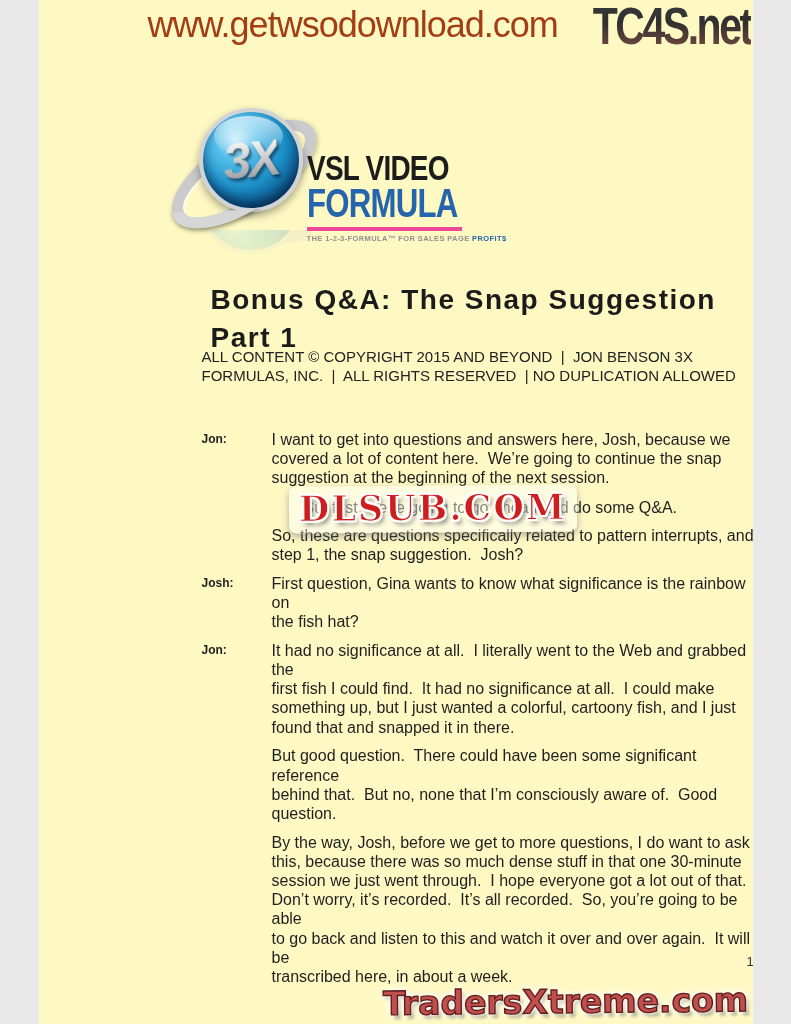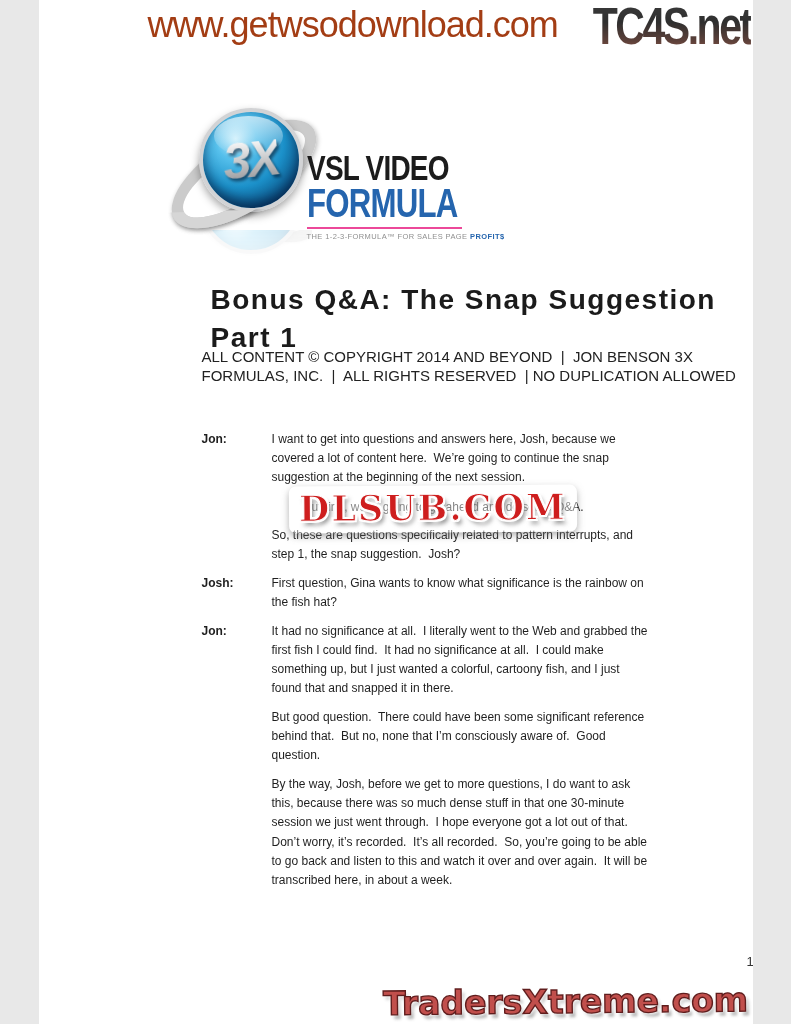--- a/index.html
+++ b/index.html
@@ -1,18 +1,18 @@
 <!DOCTYPE html>
 <html><head>
 <meta charset="utf-8">
 <style>
   html,body { margin:0; padding:0; background:#e8e8e8; }
   .page {
     position:relative; width:714px; height:1024px; margin:0 auto;
-    background:#ffffff; overflow:hidden;
+    background:#fef9c3; overflow:hidden;
     font-family:"Liberation Sans", sans-serif; color:#1f1f1f;
   }
 
   
   .topbar { position:absolute; top:0; left:0; right:0; height:56px;
     display:flex; justify-content:flex-end; align-items:flex-start; }
   .site-left {
     font-size:36px; line-height:46px; letter-spacing:-1px;
     color:#a33d14; margin-top:2px; white-space:nowrap;
   }
@@ -60,42 +60,42 @@
     -webkit-mask-image:linear-gradient(180deg, rgba(0,0,0,.8), transparent 85%);
     mask-image:linear-gradient(180deg, rgba(0,0,0,.8), transparent 85%);
     opacity:.25; filter:blur(.6px); pointer-events:none;
   }
   .logo-reflection .inner { position:absolute; inset:0; transform:scaleY(-1) translateY(40px); }
   .logo-text { position:absolute; left:130px; top:36px; width:130px;margin-top:24px; }
   .logo-line1 { font-weight:900; font-size:35px; line-height:32px; color:#1c1c1c;
     transform:scaleX(.8); transform-origin:left; white-space:nowrap; letter-spacing:-1px; }
   .logo-line2 { font-weight:900; font-size:40px; line-height:38px; color:#2565ae;
     transform:scaleX(.78); transform-origin:left; white-space:nowrap; letter-spacing:-1px; }
-  .logo-tagline { margin-top:5px; border-top:2px solid #ec4899; padding-top:3px;
-    font-size:7.5px; font-weight:normal; color:#8f8f8f; letter-spacing:.4px;
+  .logo-tagline { margin-top:5px; border-top:4px solid #ec4899; padding-top:3px;
+    font-size:7.5px; font-weight:bold; color:#8f8f8f; letter-spacing:.4px;
     width:155px; white-space:nowrap; }
   .logo-tagline b { color:#2565ae; }
 
   
   .doc-title {
     position:absolute; left:163px; top:272px; margin:9px;
     font-size:28px; font-weight:bold; letter-spacing:1.5px;
     line-height:38px; color:#1b1b1b; white-space:pre-wrap;
   }
   .copyright {
     position:absolute; left:163px; top:347px; width:580px;
     font-size:15px; line-height:19px; color:#222; white-space:pre-wrap;
   }
 
   
   .dialog { position:absolute; left:163px; top:430px; width:560px; }
   .entry { display:flex; }
   .speaker { width:70px; flex-shrink:0; font-weight:bold; font-size:12px; line-height:19.2px; }
   .paras { width:520px; }
-  .paras p { margin:0 0 9.5px 0; font-size:12px; line-height:19.2px; white-space:pre-wrap; }
+  .paras p { margin:0 0 9.5px 0; font-size:16px; line-height:19.2px; white-space:pre-wrap; }
   .entry:first-child .paras p:nth-child(2) { margin-top:10px; margin-bottom:9px;margin-left:32px; }
 
   
   .watermark {
     position:absolute; left:250px; top:486px; z-index:5;
     padding:1px 10px 3px; border-radius:7px;
     background:rgba(255,255,255,.45);
     box-shadow:0 3px 7px rgba(110,110,110,.55);
     font-family:"DejaVu Serif", serif; font-weight:bold;
     font-size:35px; line-height:42px; letter-spacing:2px;
@@ -148,21 +148,21 @@
     <div class="logo-text">
       <div class="logo-line1">VSL VIDEO</div>
       <div class="logo-line2">FORMULA</div>
       <div class="logo-tagline"><span>THE 1-2-3-FORMULA™ FOR SALES PAGE </span><b>PROFIT$</b></div>
     </div>
   </div>
 
   <h1 class="doc-title">Bonus Q&amp;A: The Snap Suggestion
 Part 1</h1>
 
-  <div class="copyright">ALL CONTENT © COPYRIGHT 2014 AND BEYOND  |  JON BENSON 3X
+  <div class="copyright">ALL CONTENT © COPYRIGHT 2015 AND BEYOND  |  JON BENSON 3X
 FORMULAS, INC.  |  ALL RIGHTS RESERVED  | NO DUPLICATION ALLOWED</div>
 
   <div class="dialog" id="dialog">
       <div class="entry">
         <div class="speaker">Jon:</div>
         <div class="paras">
           <p>I want to get into questions and answers here, Josh, because we
 covered a lot of content here.  We’re going to continue the snap
 suggestion at the beginning of the next session.</p>
           <p>But first, we’re going to go ahead and do some Q&amp;A.</p>

